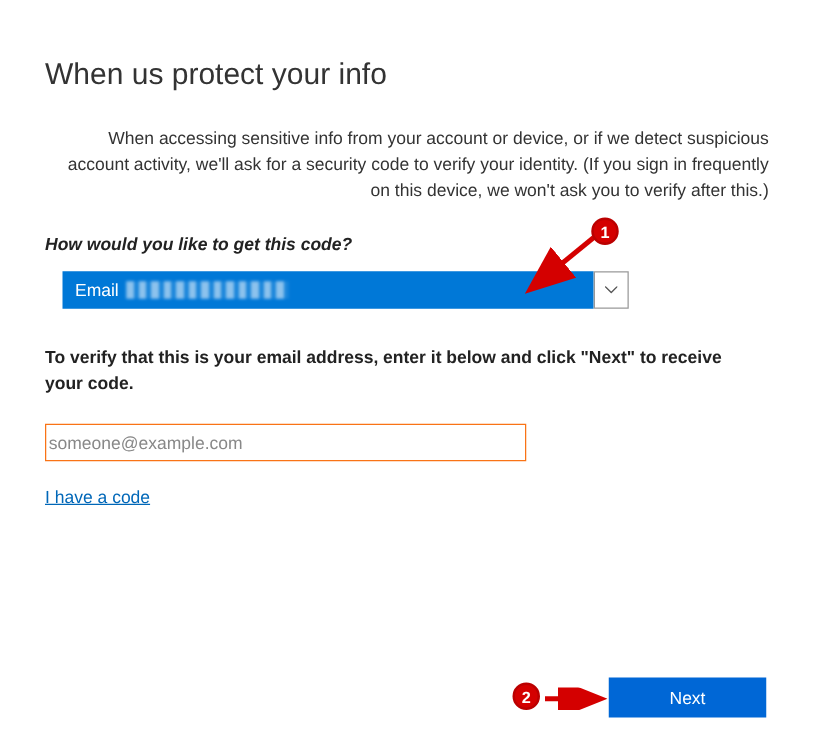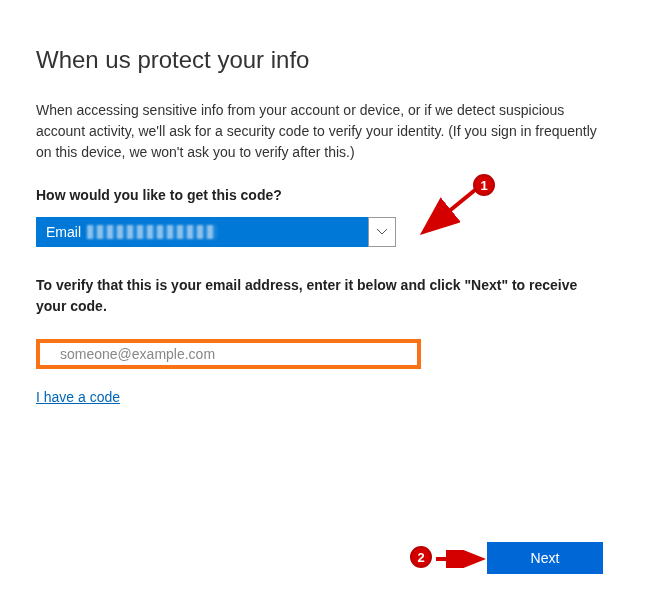--- a/index.html
+++ b/index.html
@@ -20,32 +20,35 @@
     font-size: 24px;
     font-weight: 400;
     color: #333;
     margin: 0 0 26px 0;
   }
   .description {
     font-size: 14px;
     line-height: 1.5;
     color: #333;
     margin: 0 0 24px 0;
+    text-align: right;
   }
   .sub-label {
     font-size: 14px;
     font-weight: 600;
     color: #222;
     margin: 0 0 14px 0;
+    font-style: italic;
   }
   .dropdown {
     display: flex;
-    width: 360px;
+    width: 453px;
     height: 30px;
     margin-bottom: 28px;
+    margin-left: 14px;
   }
   .dropdown-selected {
     flex: 1;
     background: #0078d7;
     color: #fff;
     padding: 0 10px;
     display: flex;
     align-items: center;
     font-size: 14px;
   }
@@ -68,40 +71,40 @@
     font-size: 14px;
     font-weight: 600;
     line-height: 1.5;
     color: #222;
     margin: 0 0 22px 0;
     max-width: 570px;
   }
   .email-input {
     width: 385px;
     height: 30px;
-    border: 4px solid #f97316;
-    padding: 0 20px;
+    border: 1px solid #f97316;
+    padding: 0 2px;
     font-size: 14px;
     font-family: inherit;
     color: #666;
   }
   .email-input::placeholder { color: #888; }
   .link {
     display: inline-block;
     margin-top: 20px;
     color: #0067b8;
     font-size: 14px;
     cursor: pointer;
     text-decoration: underline;
   }
   .next-btn {
     position: absolute;
     left: 487px;
     top: 542px;
-    width: 116px;
+    width: 126px;
     height: 32px;
     background: #0067d6;
     color: #fff;
     border: none;
     font-size: 14px;
     font-family: inherit;
     cursor: pointer;
   }
   
   .badge {

